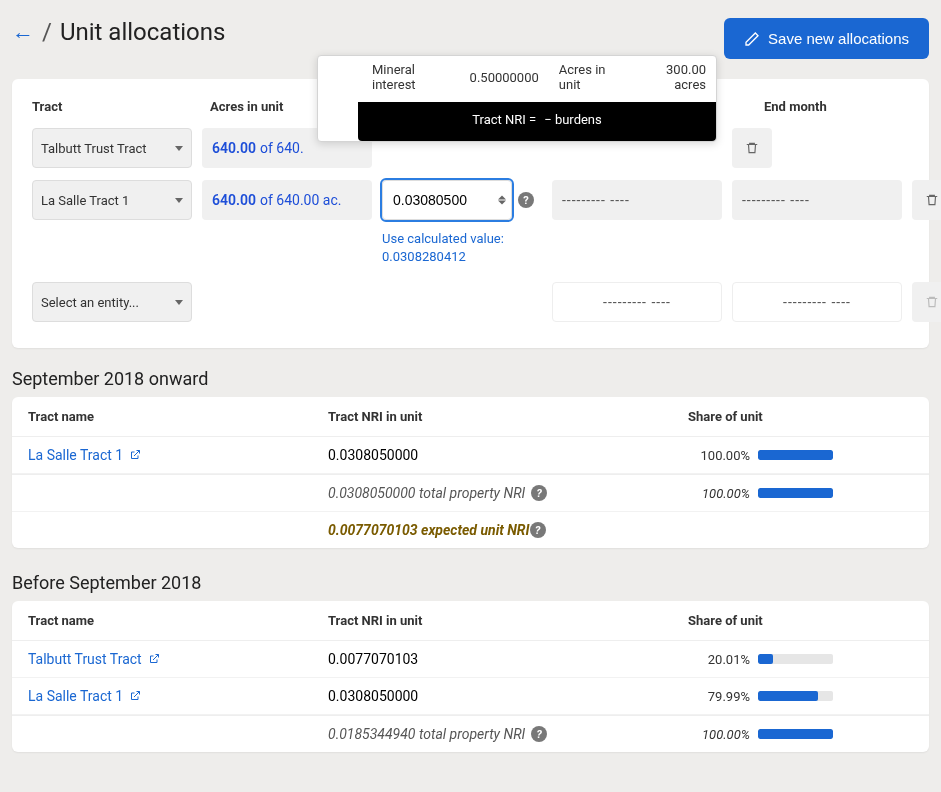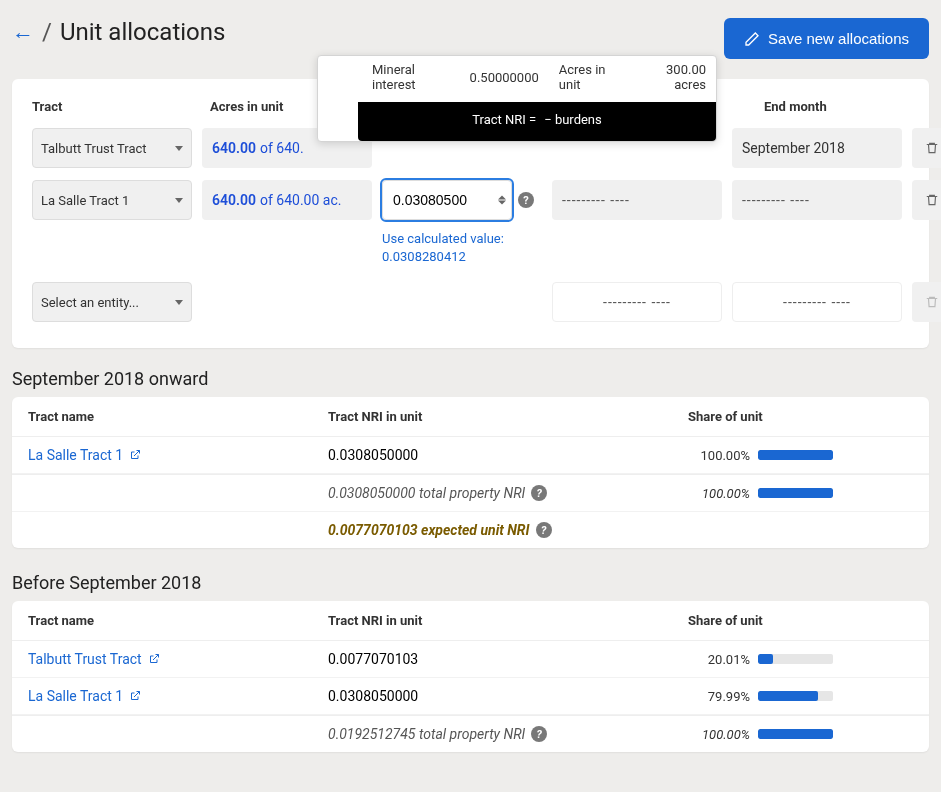--- a/index.html
+++ b/index.html
@@ -251,21 +251,21 @@
     color: #1a67d2;
     text-decoration: none;
     display: flex;
     align-items: center;
     gap: 6px;
     font-size: 14px;
   }
   .ext-icon { width: 12px; height: 12px; }
   .nri-cell { font-size: 14px; color: #000000; }
   .nri-cell.italic { font-style: italic; color: #555; display: flex; align-items: center; gap: 6px;}
-  .nri-cell.expected { font-style: italic; font-weight: 700; color: #7a5b00; display: flex; align-items: flex-end; gap: 6px;}
+  .nri-cell.expected { font-style: italic; font-weight: 700; color: #7a5b00; display: flex; align-items: flex-end; }
   .share-pct { font-size: 13px; text-align: right; padding-right: 8px; }
   .share-pct.italic { font-style: italic; }
   .bar-track {
     background: #e6e6e6;
     height: 10px;
     width: 75px;
     border-radius: 2px;
     overflow: hidden;
   }
   .bar-fill { background: #1a67d2; height: 100%; border-radius: 2px; }
@@ -321,23 +321,20 @@
     <div class="select-field">
       <span>Talbutt Trust Tract</span>
       <span class="chevron"></span>
     </div>
     <div class="field text">
       <span class="bold">640.00</span>
       <span>of 640.</span>
     </div>
     <div></div>
     <div></div>
-    <div class="field month">
-      <span>September 2018</span>
-    </div>
     <button class="trash-btn">
       <svg viewBox="0 0 24 24" fill="none" stroke="currentColor" stroke-width="2">
           <path d="M3 6h18M8 6V4h8v2M6 6l1 14h10l1-14"></path>
         </svg>
     </button>
   </div>
 
   <div class="alloc-row">
     <div class="select-field">
       <span>La Salle Tract 1</span>
@@ -474,21 +471,21 @@
     </a>
     <div class="nri-cell">0.0308050000</div>
     <div class="share-pct">79.99%</div>
     <div class="bar-track">
         <div class="bar-fill" style="width:80%"></div>
       </div>
   </div>
   <div class="table-row summary" style="border-bottom:none;">
     <div></div>
     <div class="nri-cell italic">
-      <span>0.0192512745 total property NRI</span>
+      <span>0.0185344940 total property NRI</span>
       <span class="help-icon">?</span>
     </div>
     <div class="share-pct italic">100.00%</div>
     <div class="bar-track">
         <div class="bar-fill" style="width:100%"></div>
       </div>
   </div>
 </div>
 
 </body></html>

